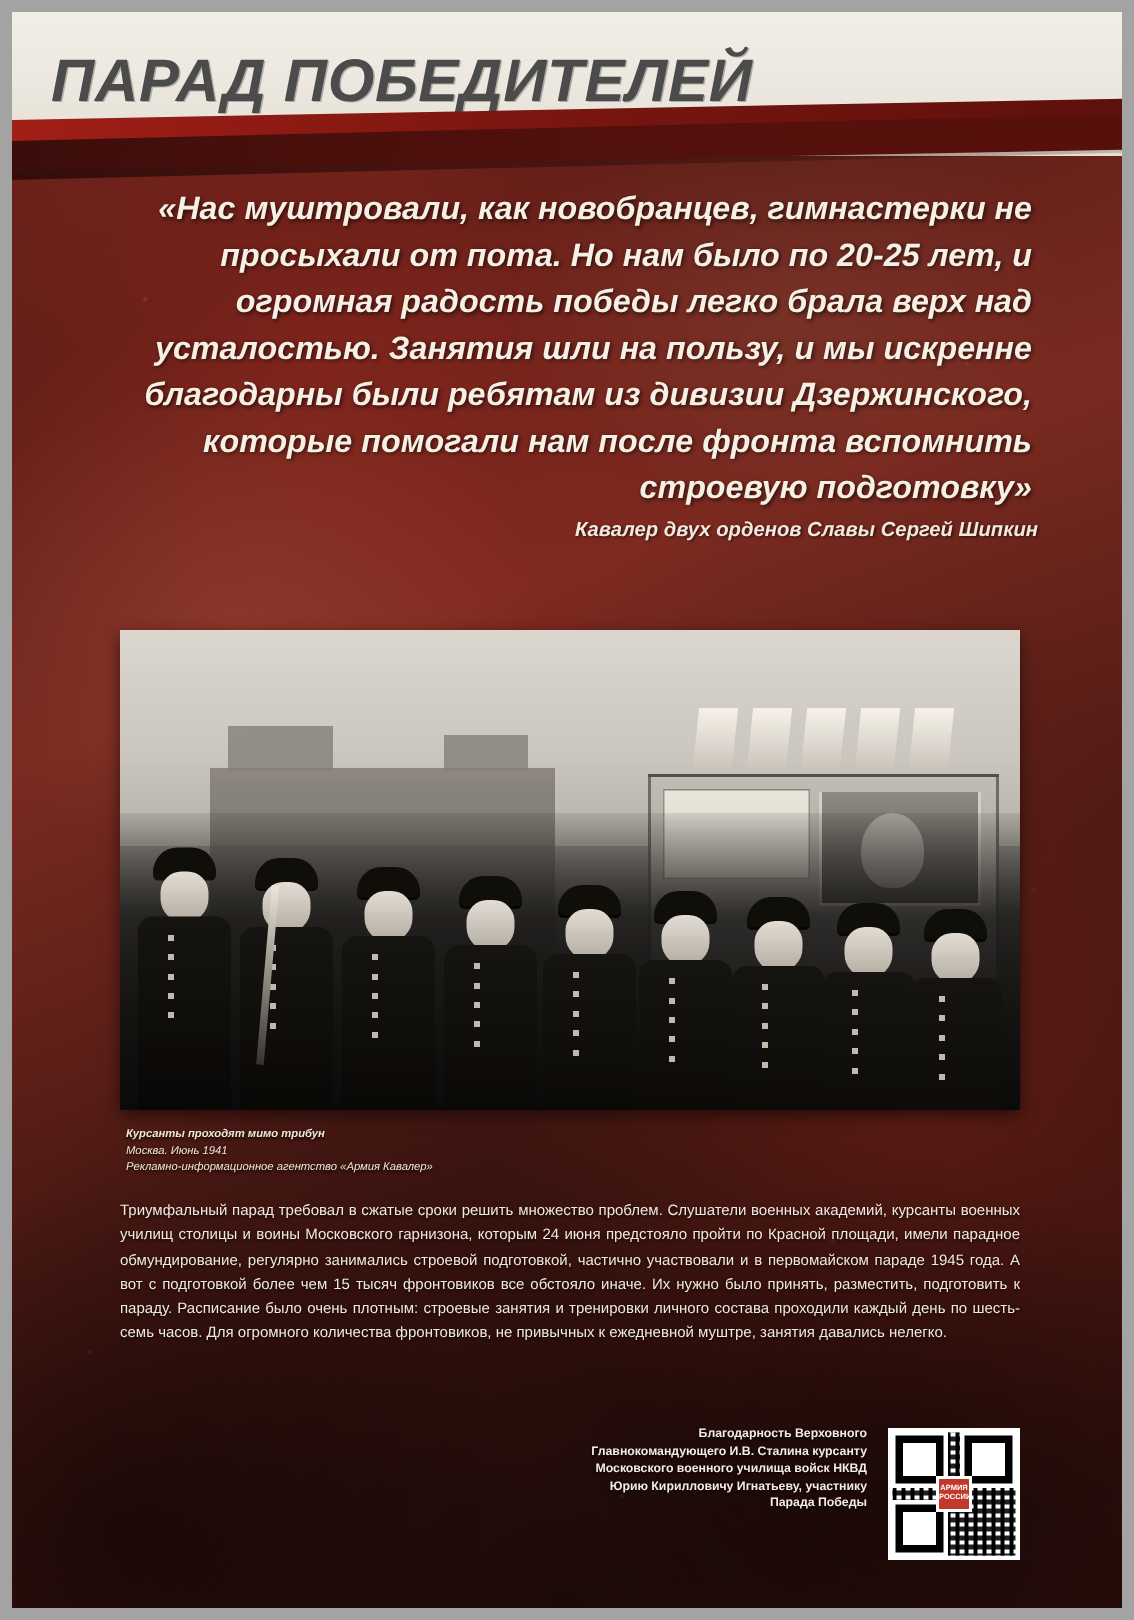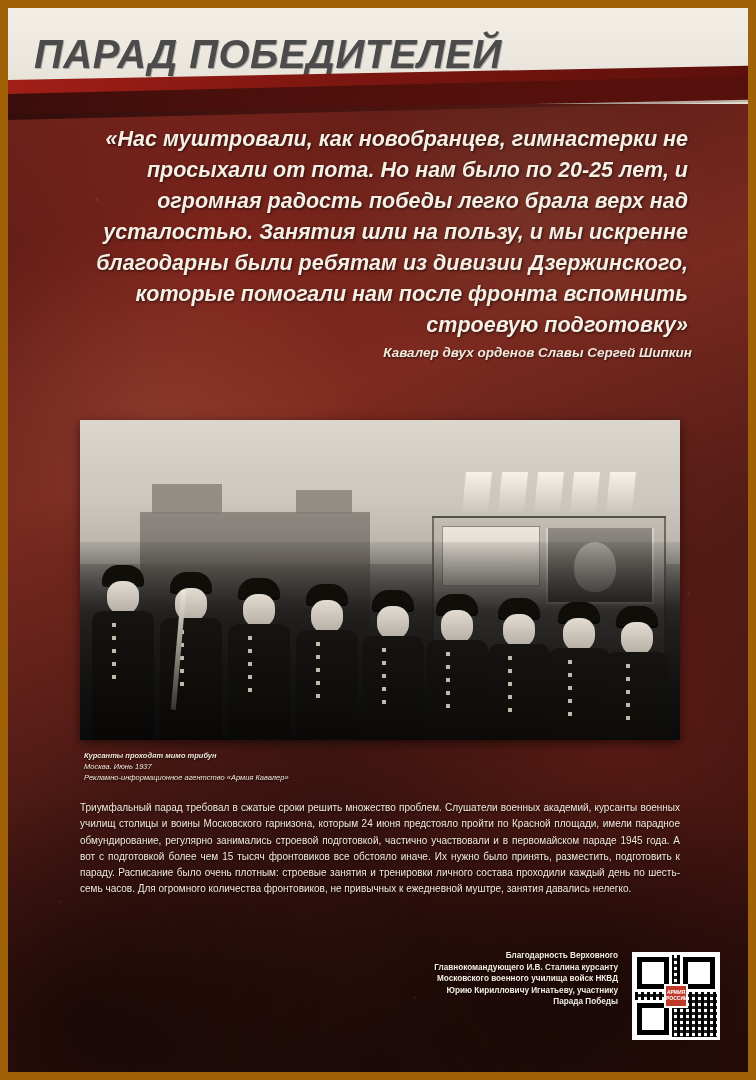--- a/index.html
+++ b/index.html
@@ -10,21 +10,21 @@
   body {
     width: 756px;
     height: 1080px;
     font-family: "Liberation Sans", sans-serif;
     overflow: hidden;
   }
   .page {
     position: relative;
     width: 756px;
     height: 1080px;
-    background: #a16207;
+    background: #a3a3a3;
     box-sizing: border-box;
   }
   .poster {
     position: absolute;
     left: 8px;
     top: 8px;
     width: 740px;
     height: 1064px;
     overflow: hidden;
     background:
@@ -305,21 +305,20 @@
     text-shadow: 0 1px 2px rgba(0,0,0,0.7);
   }
 
   
   .footer {
     position: absolute;
     left: 380px;
     top: 942px;
     width: 300px;
     height: 90px;
-    margin-left: 40px;
   }
   .thanks {
     position: absolute;
     right: 110px;
     top: 0;
     width: 196px;
     text-align: right;
     color: #f3ece1;
     font-size: 8.2px;
     line-height: 11.5px;
@@ -461,21 +460,21 @@
               <span class="body"></span>
               <span class="buttons"></span>
             </div>
           <div class="rifle"></div>
         </div>
       </div>
     </div>
 
     <div class="caption">
       <div class="c1">Курсанты проходят мимо трибун</div>
-      <div class="c2">Москва. Июнь 1937</div>
+      <div class="c2">Москва. Июнь 1941</div>
       <div class="c3">Рекламно-информационное агентство «Армия Кавалер»</div>
     </div>
 
     <div class="body-text">Триумфальный парад требовал в сжатые сроки решить множество проблем. Слушатели военных академий, курсанты военных училищ столицы и воины Московского гарнизона, которым 24 июня предстояло пройти по Красной площади, имели парадное обмундирование, регулярно занимались строевой подготовкой, частично участвовали и в первомайском параде 1945 года. А вот с подготовкой более чем 15 тысяч фронтовиков все обстояло иначе. Их нужно было принять, разместить, подготовить к параду. Расписание было очень плотным: строевые занятия и тренировки личного состава проходили каждый день по шесть-семь часов. Для огромного количества фронтовиков, не привычных к ежедневной муштре, занятия давались нелегко.</div>
 
     <div class="footer">
       <div class="thanks">Благодарность Верховного Главнокомандующего И.В. Сталина курсанту Московского военного училища войск НКВД Юрию Кирилловичу Игнатьеву, участнику Парада Победы</div>
       <div class="qr">
         <div class="qr-inner">
           <div class="qr-eye tl"></div>

